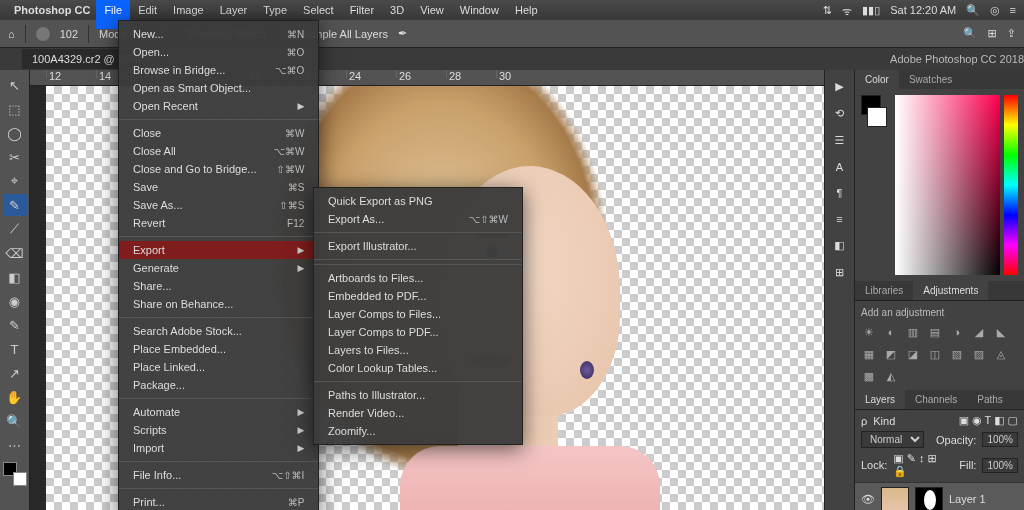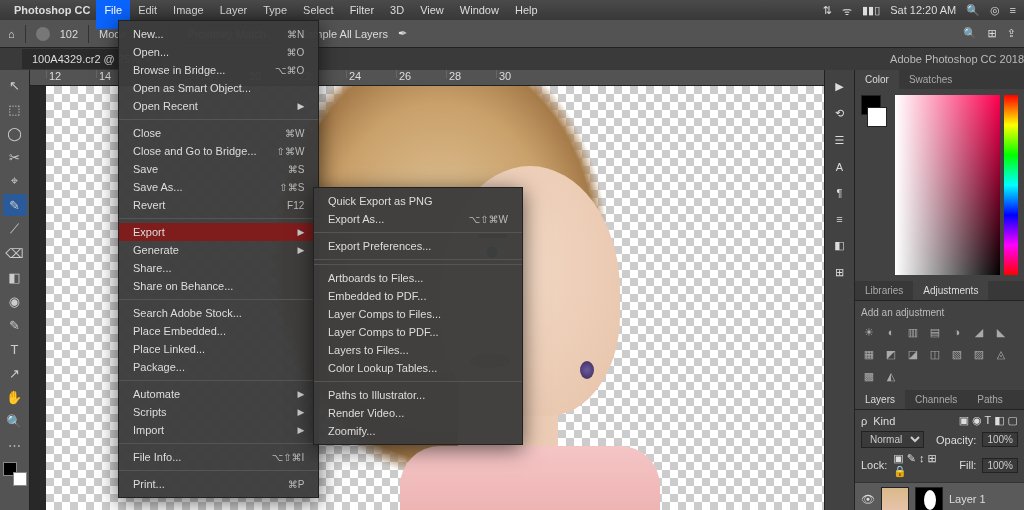--- a/index.html
+++ b/index.html
@@ -283,20 +283,24 @@
     <div class="item">
       <span>Open Recent</span>
       <span class="arrow">▶</span>
     </div>
     <div class="sep"></div>
     <div class="item">
       <span>Close</span>
       <span class="shortcut">⌘W</span>
     </div>
     <div class="item">
+      <span>Close All</span>
+      <span class="shortcut">⌥⌘W</span>
+    </div>
+    <div class="item">
       <span>Close and Go to Bridge...</span>
       <span class="shortcut">⇧⌘W</span>
     </div>
     <div class="item">
       <span>Save</span>
       <span class="shortcut">⌘S</span>
     </div>
     <div class="item">
       <span>Save As...</span>
       <span class="shortcut">⇧⌘S</span>
@@ -361,21 +365,21 @@
 <div class="menu export" id="export-menu">
     <div class="item">
       <span>Quick Export as PNG</span>
     </div>
     <div class="item">
       <span>Export As...</span>
       <span class="shortcut">⌥⇧⌘W</span>
     </div>
     <div class="sep"></div>
     <div class="item">
-      <span>Export Preferences...</span>
+      <span>Export Illustrator...</span>
     </div>
     <div class="sep"></div>
     <div class="sep"></div>
     <div class="item disabled">
       <span>Artboards to Files...</span>
     </div>
     <div class="item disabled">
       <span>Embedded to PDF...</span>
     </div>
     <div class="item disabled">

